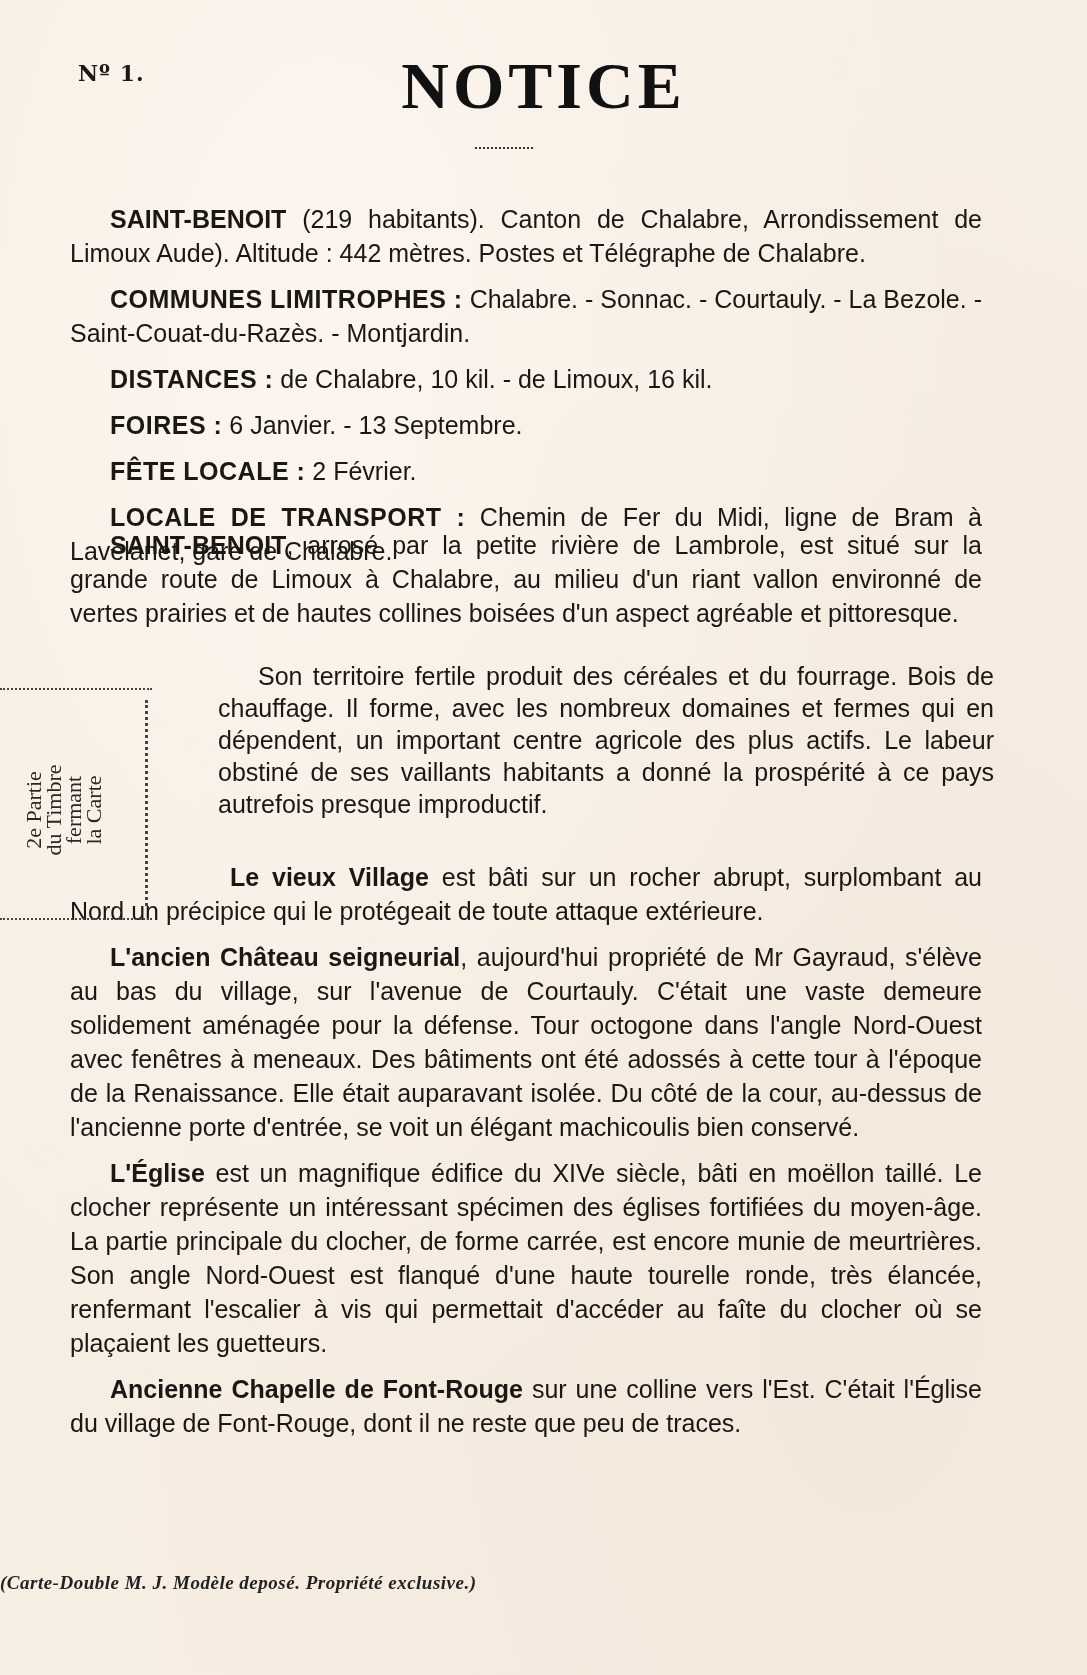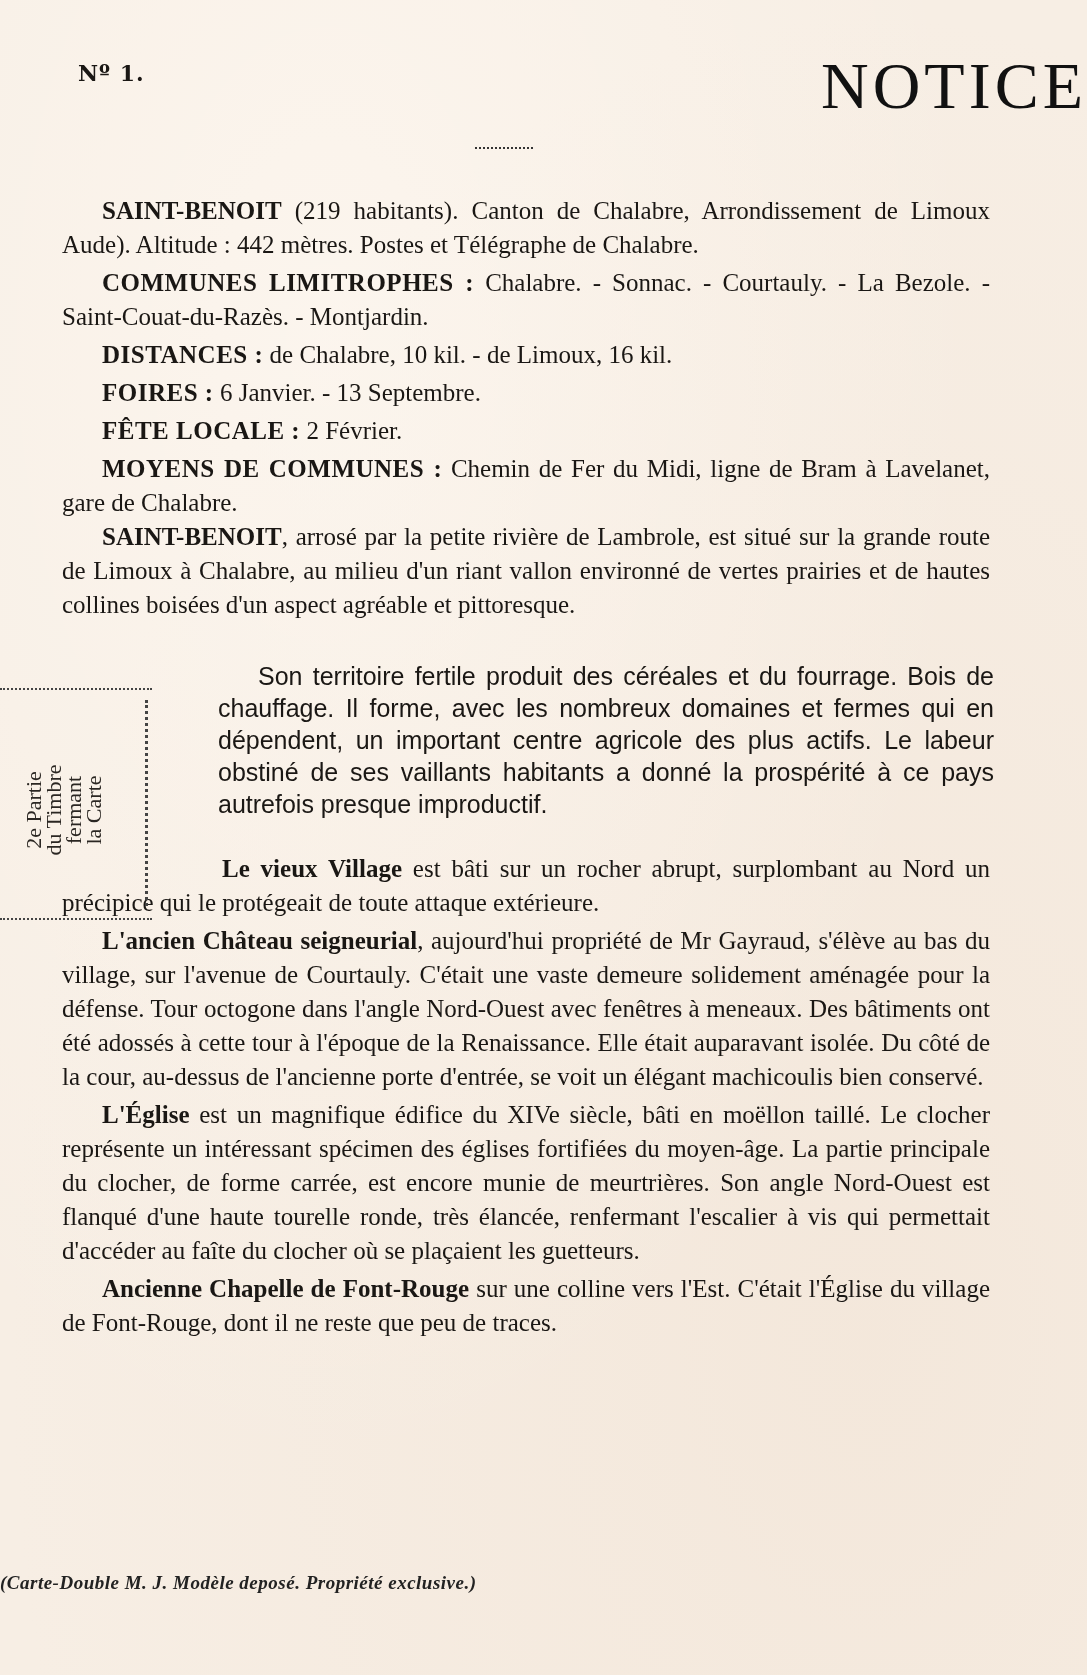--- a/index.html
+++ b/index.html
@@ -17,36 +17,36 @@
         radial-gradient(ellipse at 80% 80%, rgba(240,225,210,0.5), rgba(240,225,210,0) 70%),
         #f7eee4;
     }
     .number {
       position: absolute; left: 78px; top: 60px;
       font-family: "DejaVu Serif", serif; font-weight: bold; font-size: 22px;
       letter-spacing: 1px;
     }
     .title {
       position: absolute; left: 0; width: 1087px; top: 48px;
-      text-align: right;
+      text-align: center;
       font-family: "Liberation Serif", serif; font-size: 66px; letter-spacing: 4px;
-      font-weight: normal; color: #111;
+      font-weight: bold; color: #111;
     }
     .title-rule {
       position: absolute; left: 475px; top: 147px; width: 58px; height: 0;
       border-top: 2px dotted #333;
     }
     .text {
       position: absolute; left: 58px; width: 936px;
       font-size: 25px; line-height: 34px;
       font-stretch: condensed;
       text-align: justify;
       transform-origin: left top;
     }
-    .text p { margin: 4px; text-indent: 40px; font-family: Liberation Serif, serif; }
+    .text p { margin: 12px; text-indent: 40px; }
     .text p + p { margin-top: 0; }
     .bold { font-weight: bold; }
     .caps { font-weight: bold; letter-spacing: 0.5px; }
     .block1 { top: 190px; }
     .block2 { top: 516px; }
     .indented {
       position: absolute; left: 218px; width: 776px; top: 660px;
       font-size: 25px; line-height: 32px; text-align: justify;
     }
     .indented p { margin: 0; text-indent: 0; }
@@ -79,21 +79,21 @@
   <div class="number">Nº 1.</div>
   <div class="title">NOTICE</div>
   <div class="title-rule"></div>
 
   <div class="text block1">
     <p><span class="bold">SAINT-BENOIT</span><span> (219 habitants). Canton de Chalabre, Arrondissement de Limoux Aude). Altitude : 442 mètres. Postes et Télégraphe de Chalabre.</span></p>
     <p><span class="caps">COMMUNES LIMITROPHES :</span><span> Chalabre. - Sonnac. - Courtauly. - La Bezole. - Saint-Couat-du-Razès. - Montjardin.</span></p>
     <p><span class="caps">DISTANCES :</span><span> de Chalabre, 10 kil. - de Limoux, 16 kil.</span></p>
     <p><span class="caps">FOIRES :</span><span> 6 Janvier. - 13 Septembre.</span></p>
     <p><span class="caps">FÊTE LOCALE :</span><span> 2 Février.</span></p>
-    <p><span class="caps">MOYENS DE COMMUNES :</span><span> Chemin de Fer du Midi, ligne de Bram à Lavelanet, gare de Chalabre.</span></p>
+    <p><span class="caps">LOCALE DE TRANSPORT :</span><span> Chemin de Fer du Midi, ligne de Bram à Lavelanet, gare de Chalabre.</span></p>
   </div>
 
   <div class="text block2">
     <p><span class="bold">SAINT-BENOIT</span><span>, arrosé par la petite rivière de Lambrole, est situé sur la grande route de Limoux à Chalabre, au milieu d'un riant vallon environné de vertes prairies et de hautes collines boisées d'un aspect agréable et pittoresque.</span></p>
   </div>
 
   <div class="indented">
     <p style="text-indent:40px">Son territoire fertile produit des céréales et du fourrage. Bois de chauffage. Il forme, avec les nombreux domaines et fermes qui en dépendent, un important centre agricole des plus actifs. Le labeur obstiné de ses vaillants habitants a donné la prospérité à ce pays autrefois presque improductif.</p>
   </div>
 

